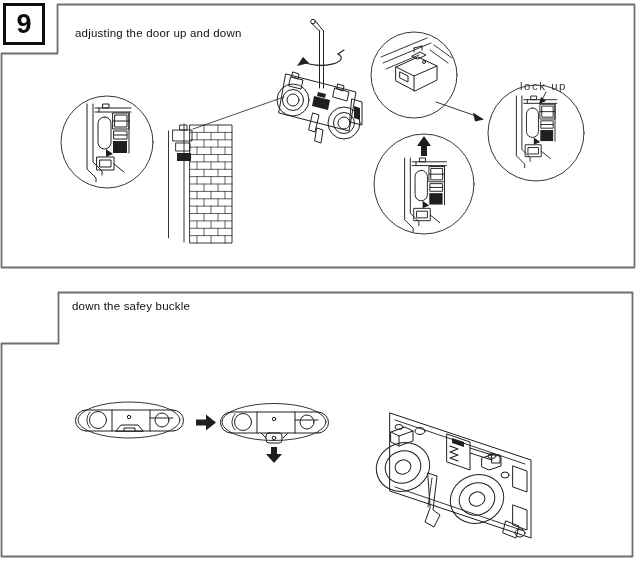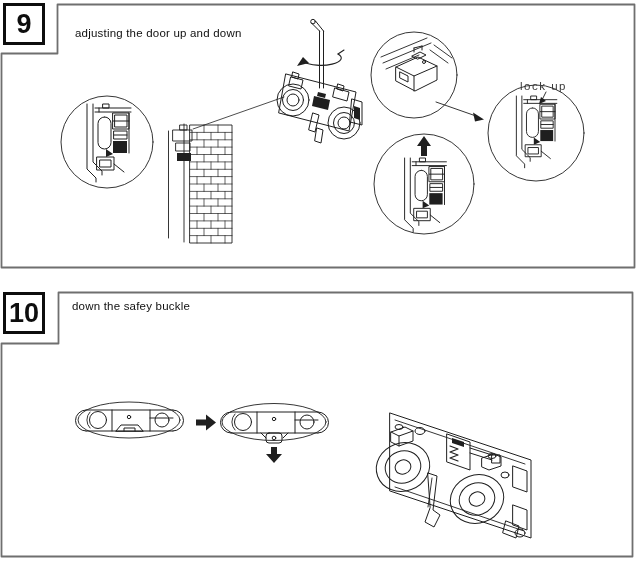--- a/index.html
+++ b/index.html
@@ -16,21 +16,20 @@
   #title10{left:72px;top:300px;}
 </style>
 </head>
 <body>
 
 <div class="page">
 
   <div class="step-num" id="num9">9</div>
   <div class="step-title" id="title9">adjusting the door up and down</div>
 
-  <div class="step-num" id="num10">10</div>
   <div class="step-title" id="title10">down the safey buckle</div>
 
   <svg width="640" height="567" viewBox="0 0 640 567" stroke-linejoin="round" stroke-linecap="round">
 
     <defs>
 
       <g id="xsec" stroke="#1f1f1f" stroke-width="1" fill="none">
         <path d="M8,0 V65 L17,74 V78"></path>
         <path d="M14,0 V58 L23,67 V71"></path>
         <path d="M16,4 H52 M16,8 H52 M20,4 V8"></path>

